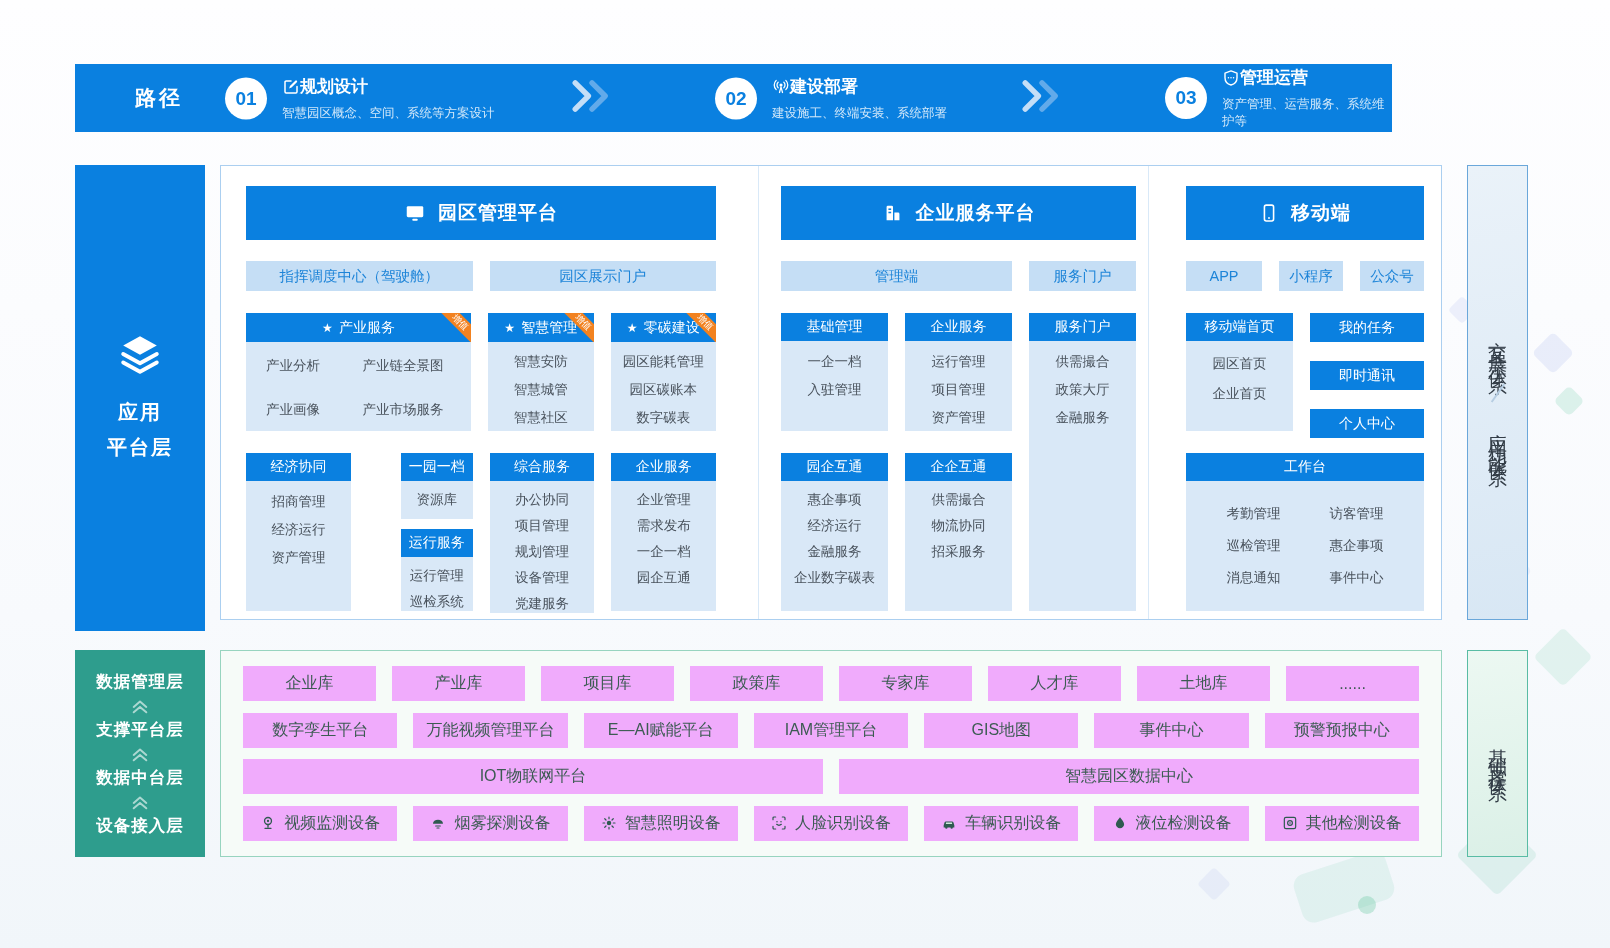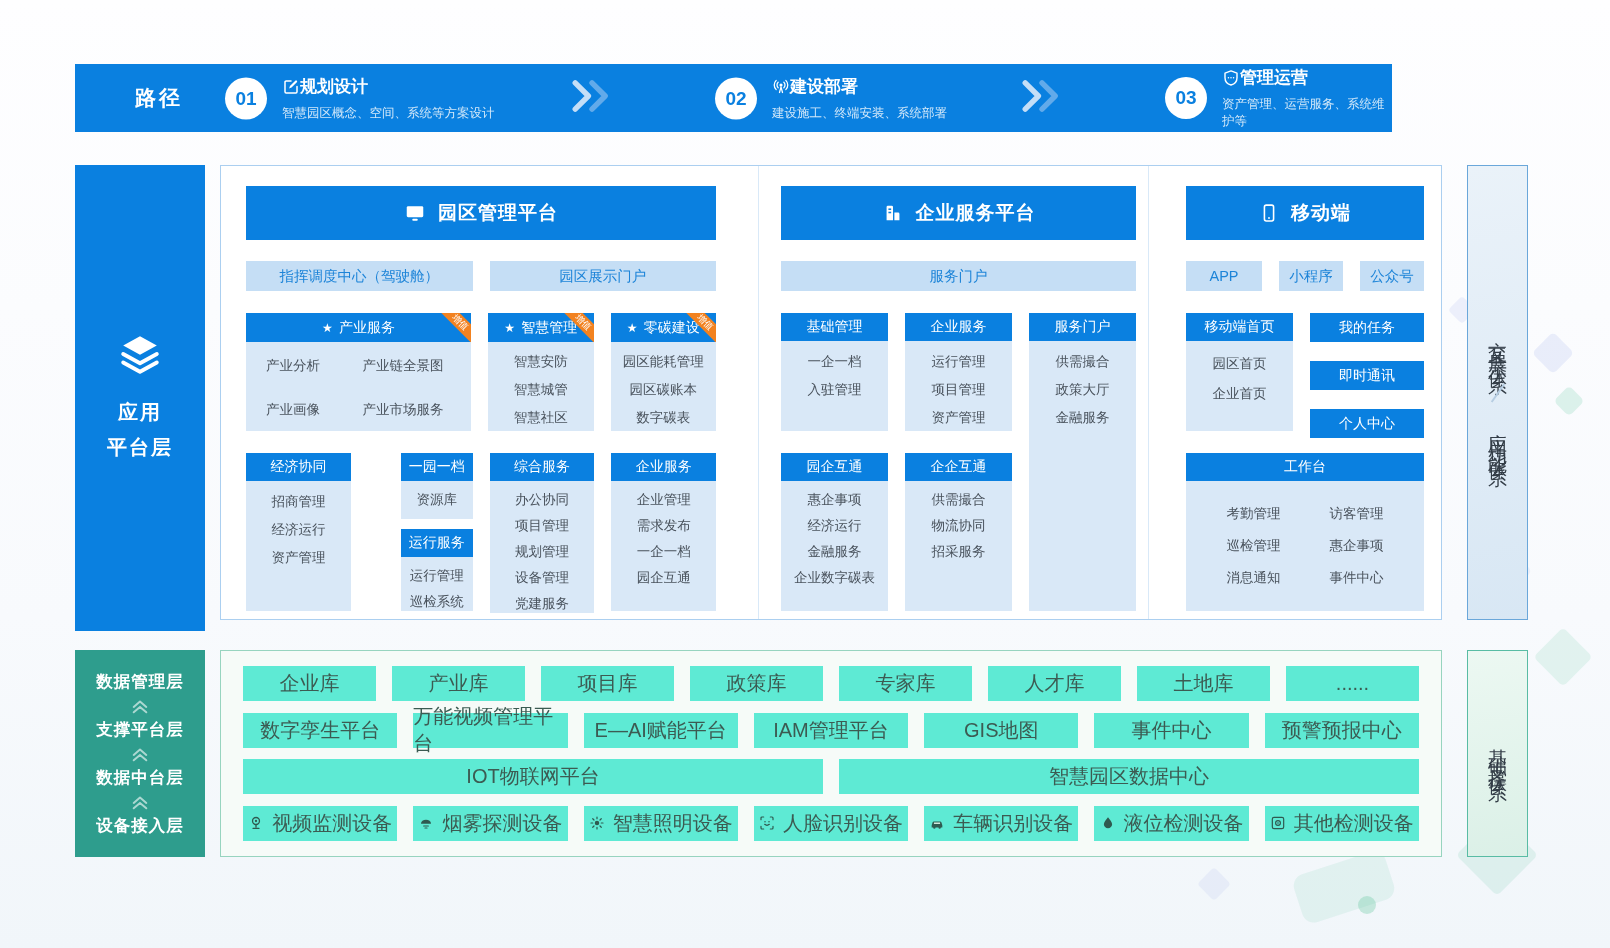--- a/index.html
+++ b/index.html
@@ -106,21 +106,21 @@
   
   .data-rail { position: absolute; left: 75px; top: 650px; width: 130px; height: 207px; background: #2e9d8d; z-index: 2;
                display: flex; flex-direction: column; align-items: center; justify-content: center; gap: 4px; }
   .data-rail-label { color: #fff; font-size: 16.5px; font-weight: 700; letter-spacing: 1px; }
 
   
   .foundation { position: absolute; left: 220px; top: 650px; width: 1222px; height: 207px; z-index: 2;
                 background: #f6fbf8; border: 1px solid #97d4bf;
                 display: flex; flex-direction: column; justify-content: space-between; padding: 15px 22px; }
   .f-row { display: flex; gap: 16px; height: 35px; }
-  .f-box { flex: 1; background: #5eead4; color: #3c5b52; font-size: 20px;
+  .f-box { flex: 1; background: #f0abfc; color: #3c5b52; font-size: 16px;
            display: flex; align-items: center; justify-content: center; gap: 8px; }
   .dev-icon { color: #2f5a50; display: flex; }
 </style>
 </head>
 <body>
 
 <div class="canvas">
 
   <div class="deco cube d1"></div>
   <div class="deco cube d2"></div>
@@ -332,20 +332,21 @@
               <path d="M5 20V5.5A1.5 1.5 0 0 1 6.5 4h4A1.5 1.5 0 0 1 12 5.5V20z" fill="#fff"></path>
               <path d="M13.5 20v-8.5h4A1.5 1.5 0 0 1 19 13v7z" fill="#fff"></path>
               <rect x="7" y="7" width="3" height="1.7" fill="#0a80e0"></rect>
               <rect x="7" y="10.6" width="3" height="1.7" fill="#0a80e0"></rect>
             </svg>
         </span>
         <span>企业服务平台</span>
       </div>
 
       <div class="chips">
+        <div class="chip" style="flex:none;width:231px;">管理端</div>
         <div class="chip">服务门户</div>
       </div>
 
       <div class="ent-cols12">
         <div class="col">
           <div class="col-head">基础管理</div>
           <div class="col-body">
             <span>一企一档</span>
             <span>入驻管理</span>
           </div>

